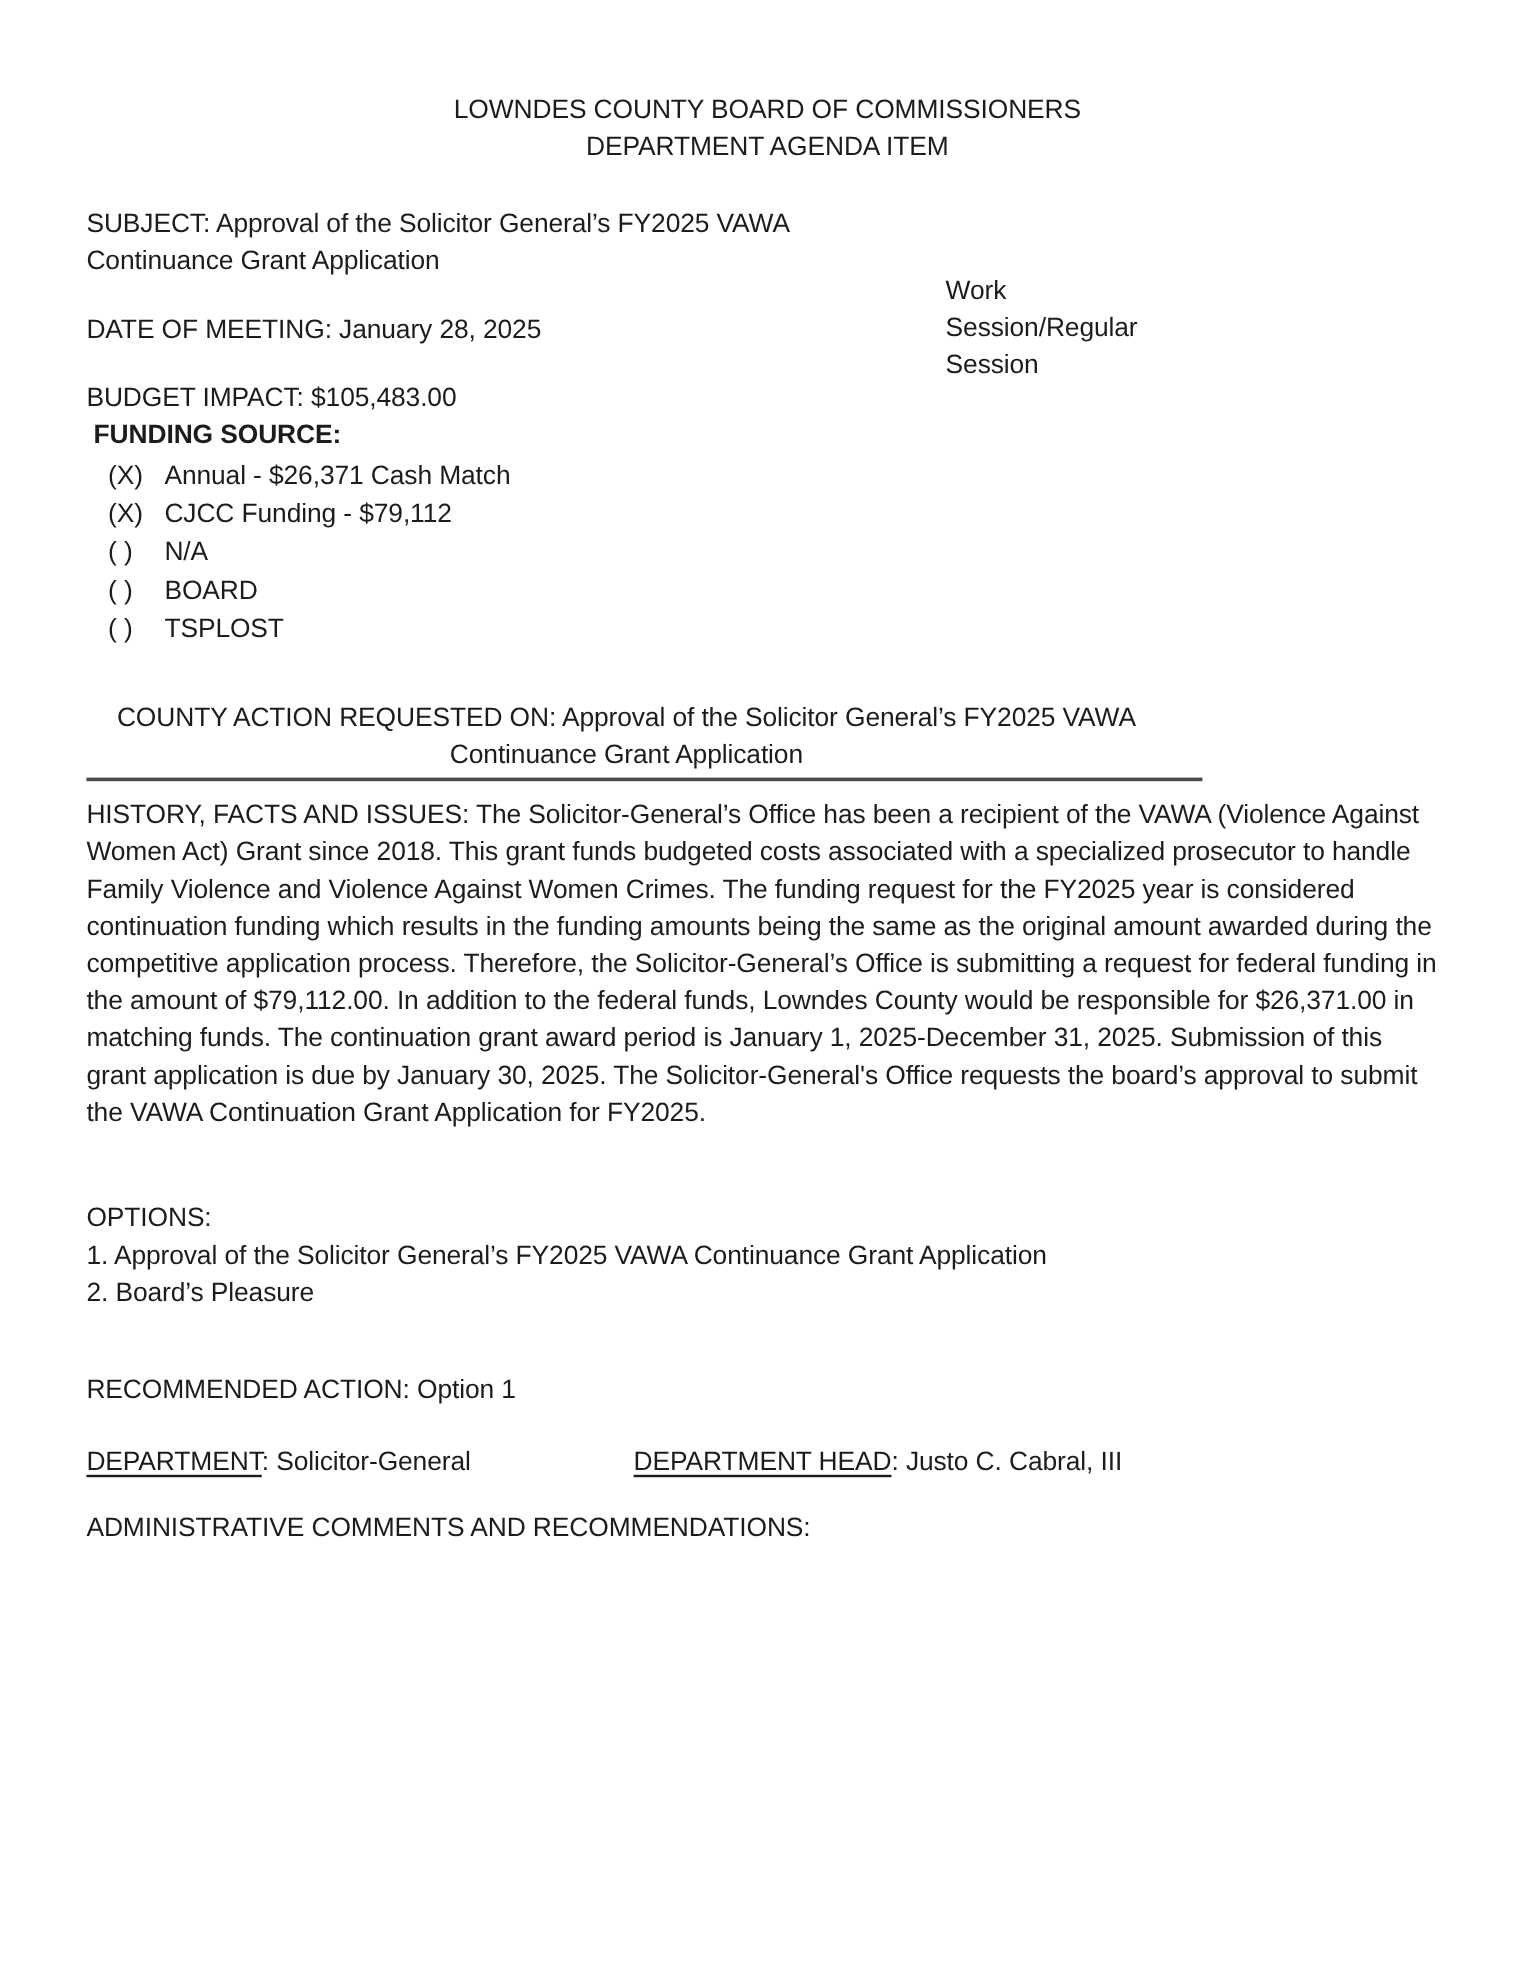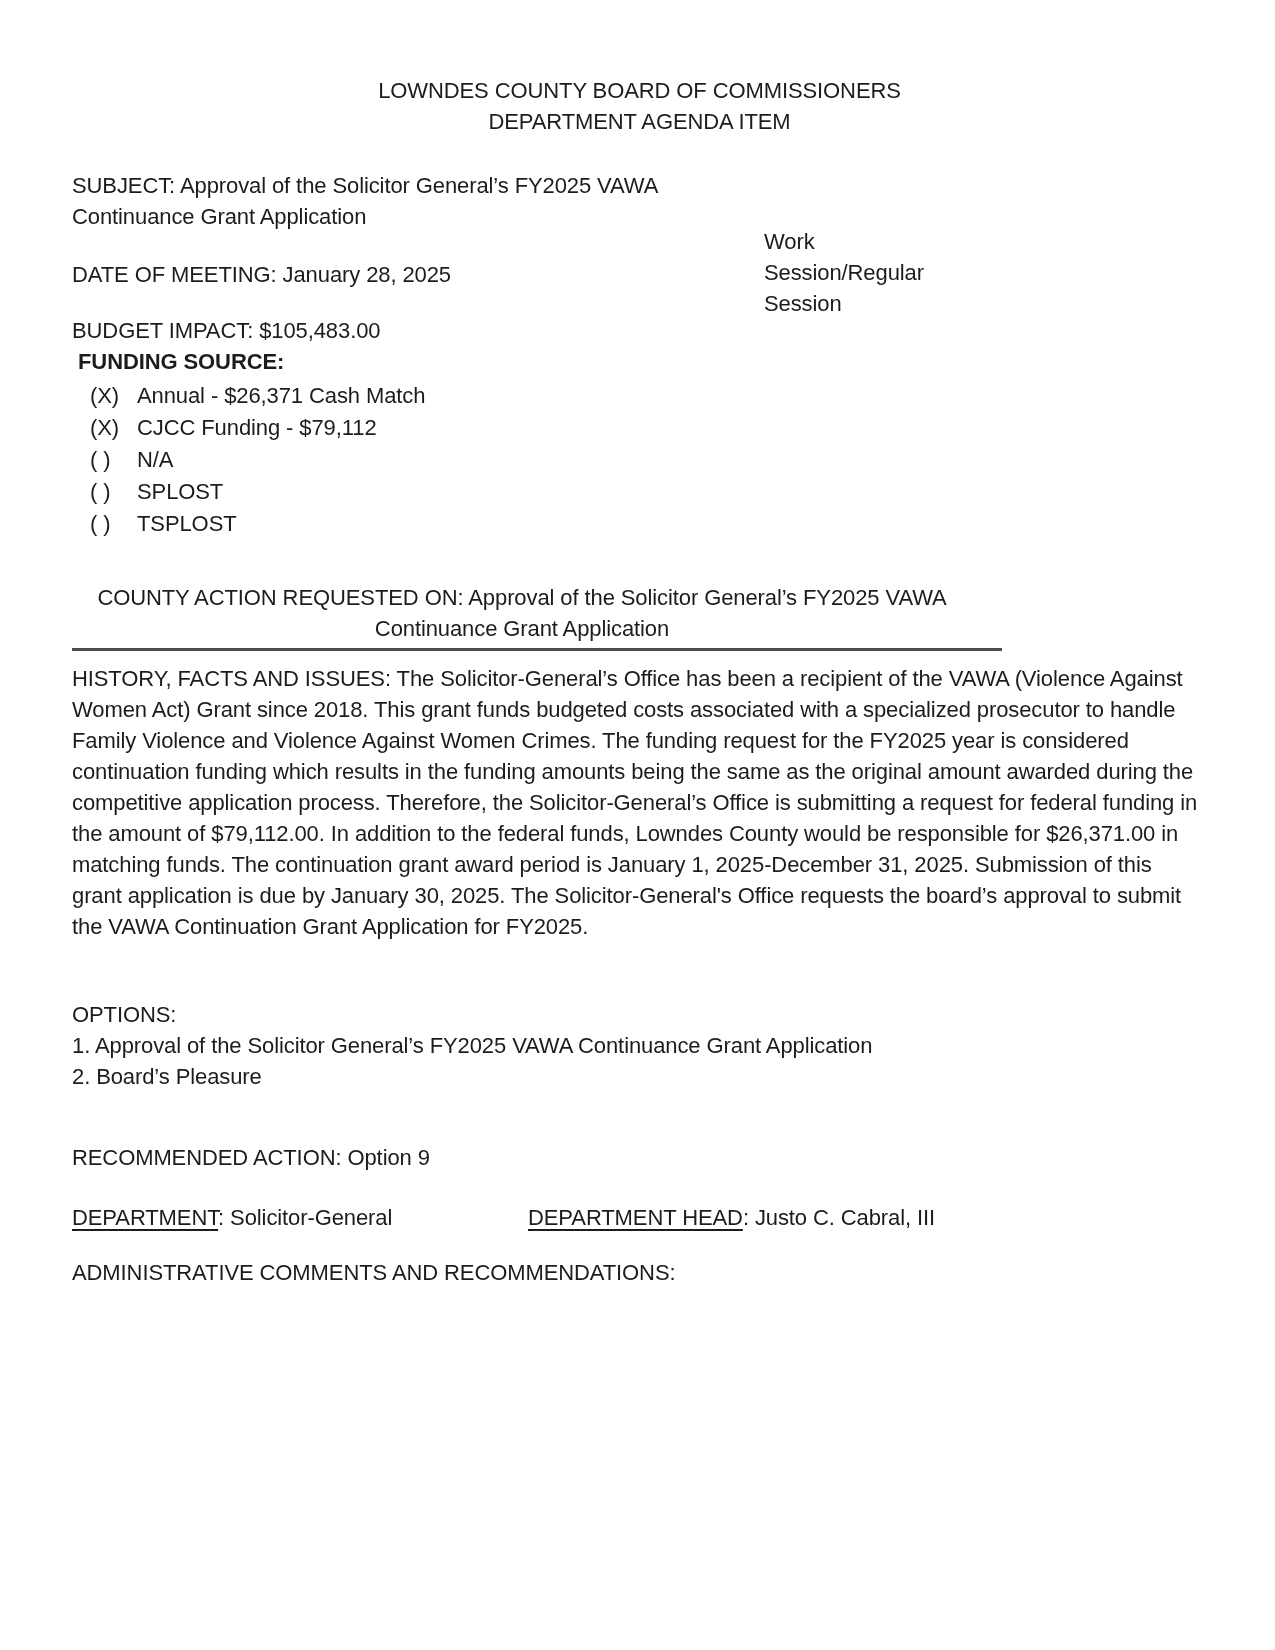--- a/index.html
+++ b/index.html
@@ -10,21 +10,21 @@
     box-sizing:border-box;
     padding:75px 68px 0 72px;
     font-family:"Liberation Sans","DejaVu Sans",sans-serif;
     font-size:22px;
     line-height:31px;
     letter-spacing:-0.1px;
     color:#1c1c1c;
   }
   .doc-header{text-align:center;}
   .subject{margin-top:33px;width:650px;}
-  .session-col{position:absolute;left:764px;top:226px;width:180px;}
+  .session-col{position:absolute;left:788px;top:226px;width:180px;}
   .meeting-line{margin-top:27px;}
   .budget-line{margin-top:25px;}
   .funding-label{padding-left:6px;font-weight:bold;}
   .funding-list{margin-top:3px;}
   .funding-item{display:flex;padding-left:18px;margin-bottom:1px;}
   .funding-mark{width:47px;flex:none;}
   .county-action{margin-top:43px;width:900px;text-align:center;}
   .rule{margin-top:4px;width:930px;height:3px;background:#4d4d4d;}
   .history{margin:12px 0 0 0;width:1135px;}
   .options-row{margin-top:57px;display:flex;flex-direction:column;}
@@ -72,21 +72,21 @@
     <div class="funding-item">
       <span class="funding-mark">(X)</span>
       <span>CJCC Funding - $79,112</span>
     </div>
     <div class="funding-item">
       <span class="funding-mark">( )</span>
       <span>N/A</span>
     </div>
     <div class="funding-item">
       <span class="funding-mark">( )</span>
-      <span>SPLOST</span>
+      <span>BOARD</span>
     </div>
     <div class="funding-item">
       <span class="funding-mark">( )</span>
       <span>TSPLOST</span>
     </div>
   </div>
 
   <div class="county-action">
     <span>COUNTY ACTION REQUESTED ON:</span>
     <span>Approval of the Solicitor General’s FY2025 VAWA Continuance Grant Application</span>
@@ -102,21 +102,21 @@
   <div class="options-row">
     <div class="options-label">OPTIONS:</div>
     <div class="options-items">
       <div>1. Approval of the Solicitor General’s FY2025 VAWA Continuance Grant Application</div>
       <div>2. Board’s Pleasure</div>
     </div>
   </div>
 
   <div class="recommended">
     <span>RECOMMENDED ACTION:</span>
-    <span>Option 9</span>
+    <span>Option 1</span>
   </div>
 
   <div class="dept-row">
     <div class="dept">
       <span class="u">DEPARTMENT</span><span>: Solicitor-General</span>
     </div>
     <div class="dept-head">
       <span class="u">DEPARTMENT HEAD</span><span>: Justo C. Cabral, III</span>
     </div>
   </div>

